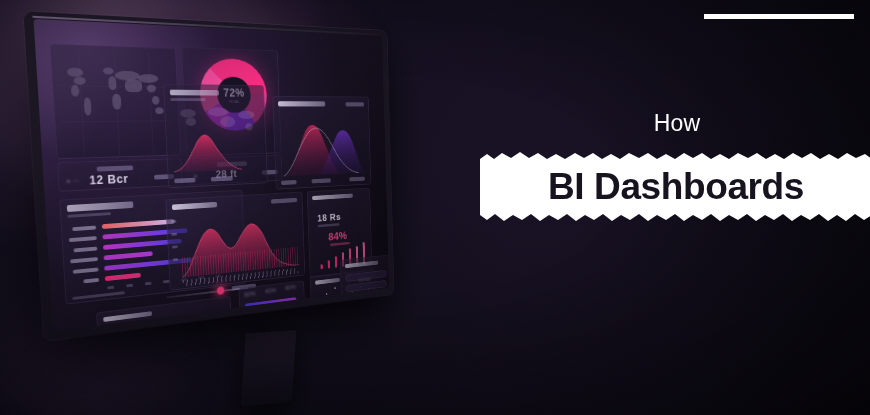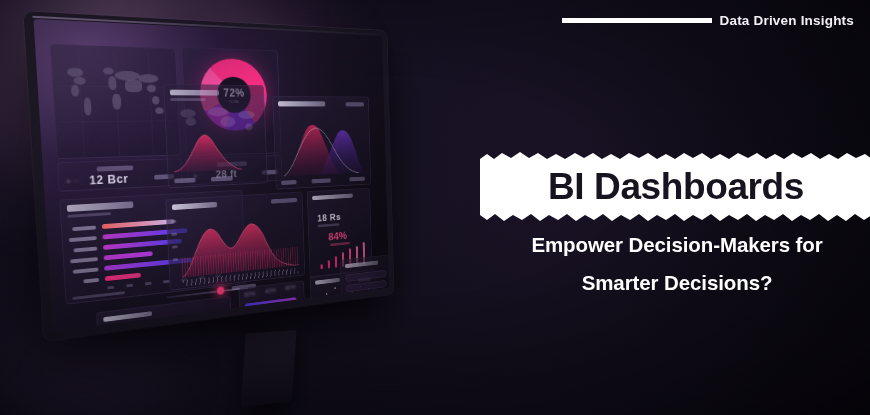--- a/index.html
+++ b/index.html
@@ -421,36 +421,34 @@
         <div class="screen-sheen"></div>
       </div>
     </div>
   </div>
 
   <div class="vignette"></div>
 
   <div class="logo">
     <div class="logo-row">
       <span class="logo-rule"></span>
-      <span class="logo-tag">Data Driven Insights</span>
     </div>
   </div>
 
+  <div class="eyebrow">How</div>
 
   <div class="torn">
     <svg viewBox="0 0 392 74" preserveAspectRatio="none">
       <path fill="#ffffff" d="M0,9 L7,4 L14,9 L22,3 L31,8 L40,2 L49,8 L58,3 L67,9 L76,4 L85,9 L95,3
         L104,8 L113,3 L122,9 L131,4 L140,9 L149,3 L159,8 L168,3 L177,9 L186,4 L195,9 L204,3
         L213,8 L222,3 L231,9 L240,4 L249,9 L258,3 L268,8 L277,3 L286,9 L295,4 L304,9 L313,3
         L322,8 L331,3 L340,9 L349,4 L358,9 L367,3 L376,8 L385,4 L392,9
         L392,65 L384,70 L375,64 L366,71 L357,65 L348,71 L339,64 L330,70 L321,65 L312,71
         L303,64 L294,70 L285,65 L276,71 L267,64 L258,70 L249,65 L240,71 L231,64 L222,70
         L213,65 L204,71 L195,64 L186,70 L177,65 L168,71 L159,64 L150,70 L141,65 L132,71
         L123,64 L114,70 L105,65 L96,71 L87,64 L78,70 L69,65 L60,71 L51,64 L42,70
         L33,65 L24,71 L15,64 L7,70 L0,65 Z"></path>
     </svg>
     <div class="torn-text">BI Dashboards</div>
   </div>
 
-  <div class="sub1">Empower Decision-Makers for</div>
-  <div class="sub2">Smarter Decisions?</div>
 
 </div>
 
 </body></html>

